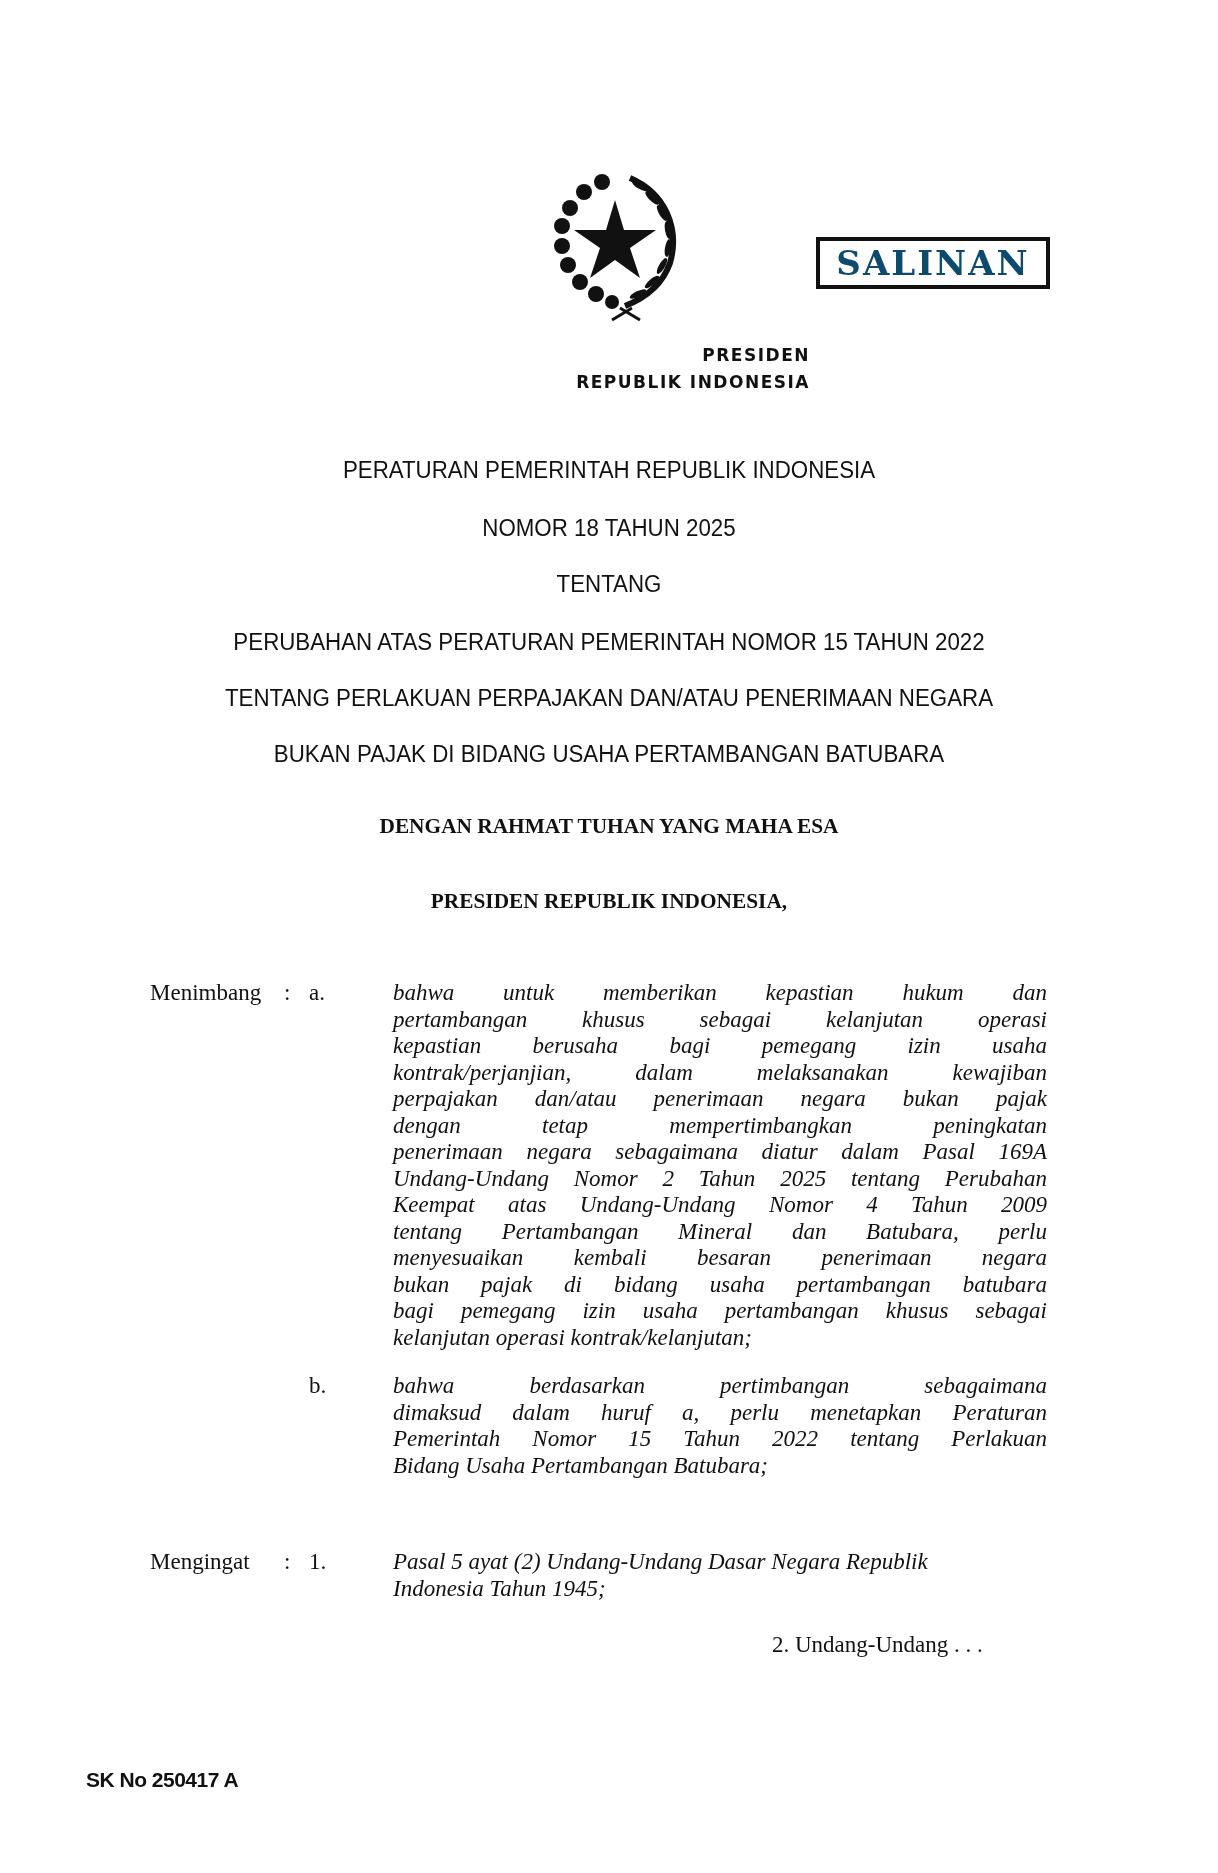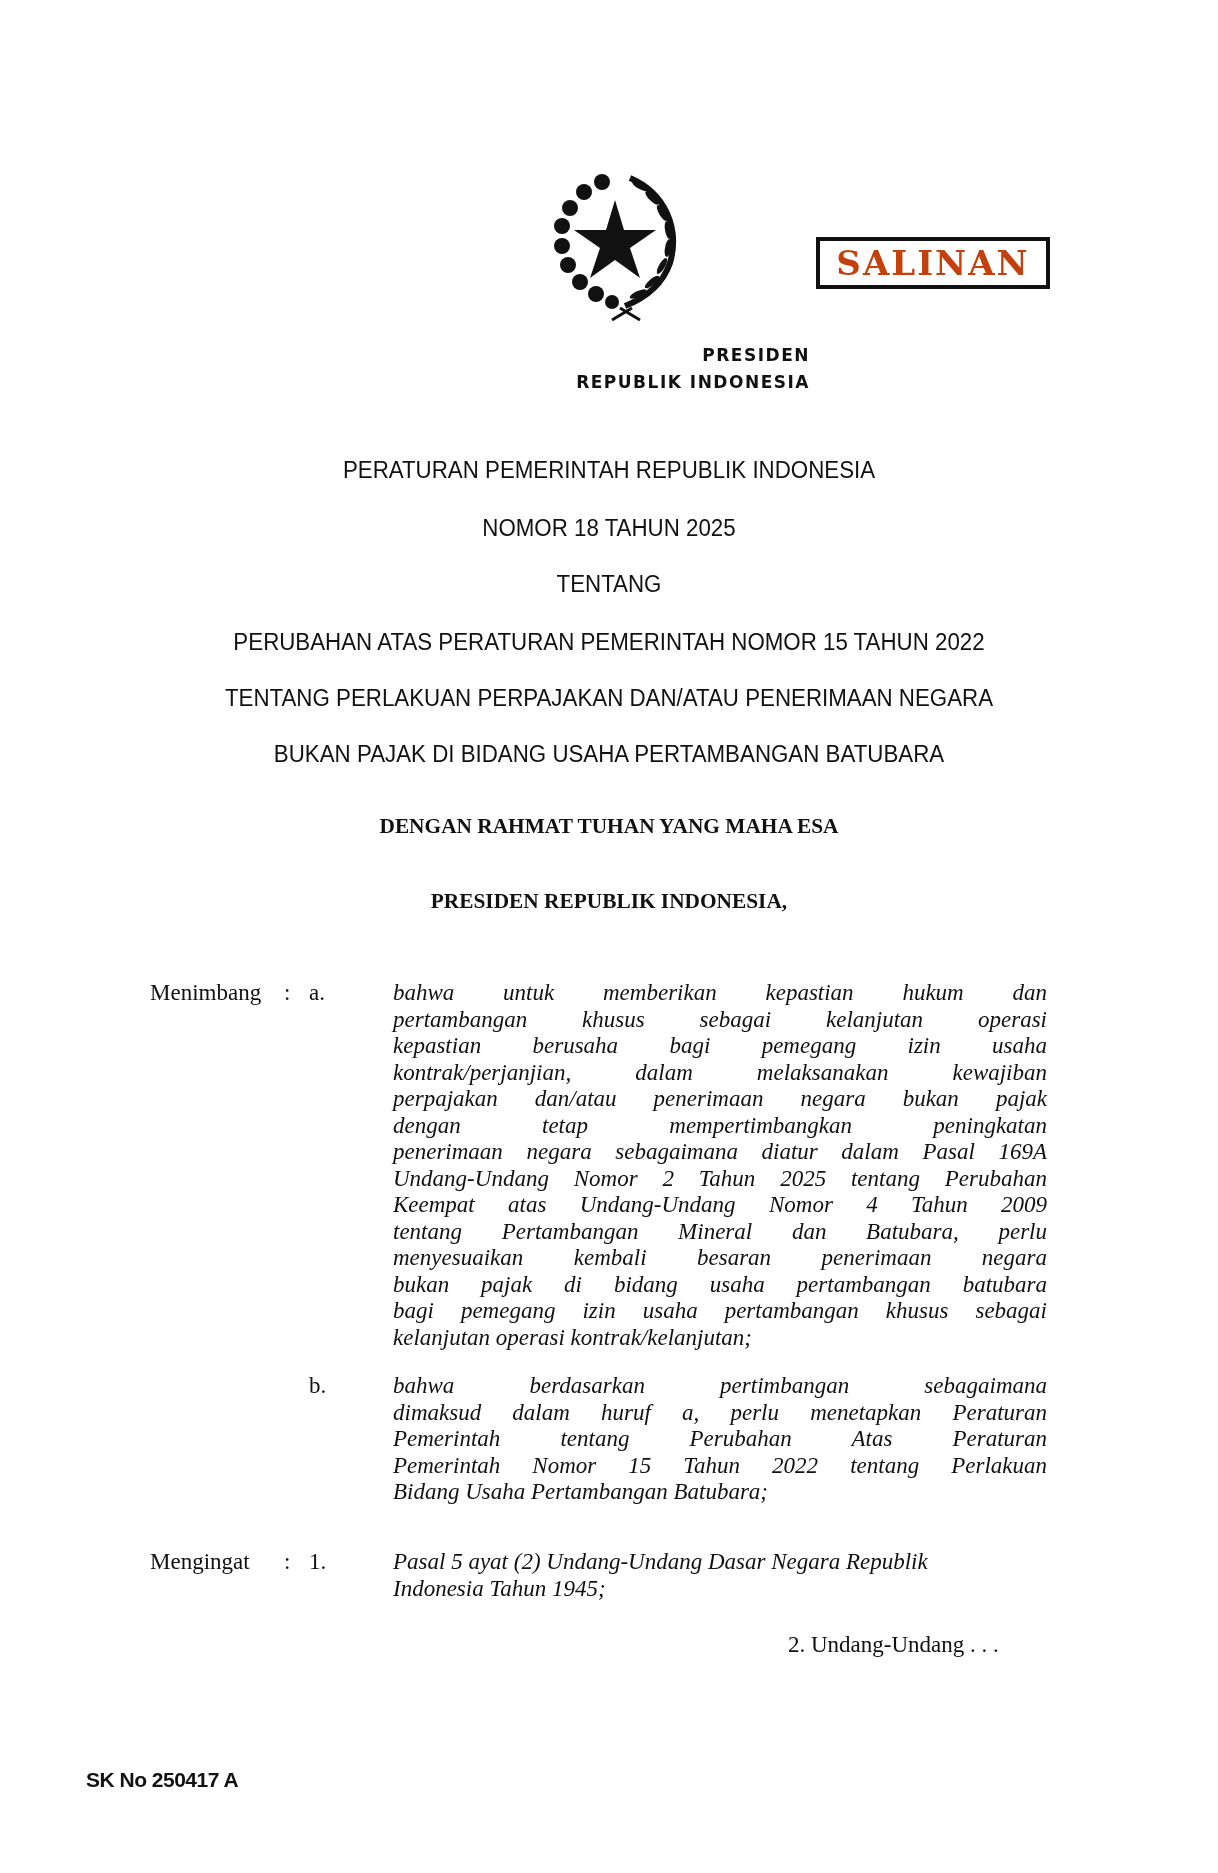--- a/index.html
+++ b/index.html
@@ -1,29 +1,29 @@
 <!DOCTYPE html>
 <html><head>
 <meta charset="utf-8">
 <style>
   html, body { margin:0; padding:0; background:#ffffff; }
   body { width:1218px; height:1873px; position:relative; overflow:hidden; color:#111; font-family:"DejaVu Serif", serif; }
   .emblem { position:absolute; left:540px; top:168px; width:150px; height:155px; }
   .emblem-caption { position:absolute; left:420px; width:390px; text-align:right; font-family:"DejaVu Sans", sans-serif; font-weight:bold; font-size:17px; letter-spacing:1.5px; color:#111; }
   .salinan-box { position:absolute; left:816px; top:237px; width:234px; height:52px; border:4px solid #111; box-sizing:border-box; display:flex; align-items:center; justify-content:center; }
-  .salinan-text { font-family:"DejaVu Serif", serif; font-weight:bold; font-size:34px; letter-spacing:2px; color:#c2410c; }
+  .salinan-text { font-family:"DejaVu Serif", serif; font-weight:bold; font-size:34px; letter-spacing:2px; color:#0c4a6e; }
   .center-line { position:absolute; left:0; width:1218px; text-align:center; font-family:"Liberation Serif", serif; font-size:23px; color:#111; transform:scaleX(0.97); }
   .center-line.narrow { font-family:"Liberation Sans Narrow","Liberation Sans", sans-serif; }
   .label { position:absolute; left:150px; font-family:"Liberation Serif", serif; font-size:23px; }
   .colon { position:absolute; left:284px; font-size:23px; font-family:"Liberation Serif", serif; }
   .marker { position:absolute; left:309px; font-size:23px; font-family:"Liberation Serif", serif; }
   .para { position:absolute; left:393px; width:654px; font-family:"Liberation Serif", serif; font-size:23px; line-height:26.5px; text-align:justify; text-align-last:left; }
   .para .ln { display:block; text-align:justify; text-align-last:justify;font-style:italic; }
   .para .ln.last { text-align-last:left; }
-  .continuation { position:absolute; left:788px; top:1632px; font-family:"Liberation Serif", serif; font-size:23px; }
+  .continuation { position:absolute; left:772px; top:1632px; font-family:"Liberation Serif", serif; font-size:23px; }
   .footer-code { position:absolute; left:86px; top:1768px; font-family:"Liberation Sans", sans-serif; font-weight:bold; font-size:21px; letter-spacing:-0.5px; }
 </style>
 </head>
 <body>
 
 <div class="emblem">
   <svg width="150" height="155" viewBox="0 0 150 155">
 
     <g fill="#111">
       <circle cx="62" cy="14" r="8"></circle>
@@ -89,21 +89,20 @@
   <span class="ln">menyesuaikan kembali besaran penerimaan negara</span>
   <span class="ln">bukan pajak di bidang usaha pertambangan batubara</span>
   <span class="ln">bagi pemegang izin usaha pertambangan khusus sebagai</span>
   <span class="ln last">kelanjutan operasi kontrak/kelanjutan;</span>
 </div>
 
 <div class="marker" style="top:1373px;">b.</div>
 <div class="para" style="top:1373px;">
   <span class="ln">bahwa berdasarkan pertimbangan sebagaimana</span>
   <span class="ln">dimaksud dalam huruf a, perlu menetapkan Peraturan</span>
-  <span class="ln">Pemerintah tentang Perubahan Atas Peraturan</span>
   <span class="ln">Pemerintah Nomor 15 Tahun 2022 tentang Perlakuan</span>
   <span class="ln last">Bidang Usaha Pertambangan Batubara;</span>
 </div>
 
 <div class="label" style="top:1549px;">Mengingat</div>
 <div class="colon" style="top:1549px;">:</div>
 <div class="marker" style="top:1549px;">1.</div>
 <div class="para" style="top:1549px;">
   <span class="ln last">Pasal 5 ayat (2) Undang-Undang Dasar Negara Republik</span>
   <span class="ln last">Indonesia Tahun 1945;</span>

